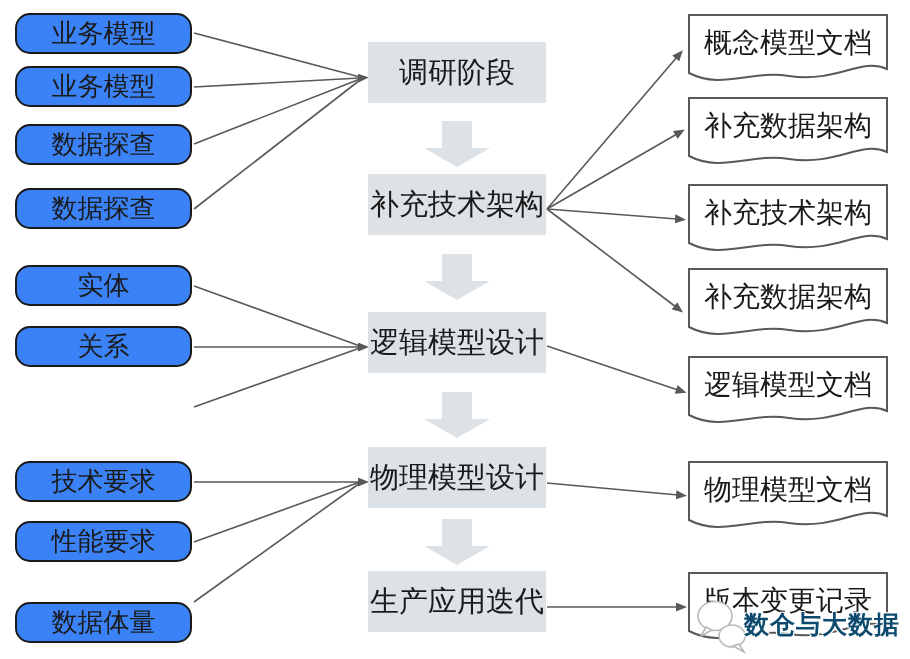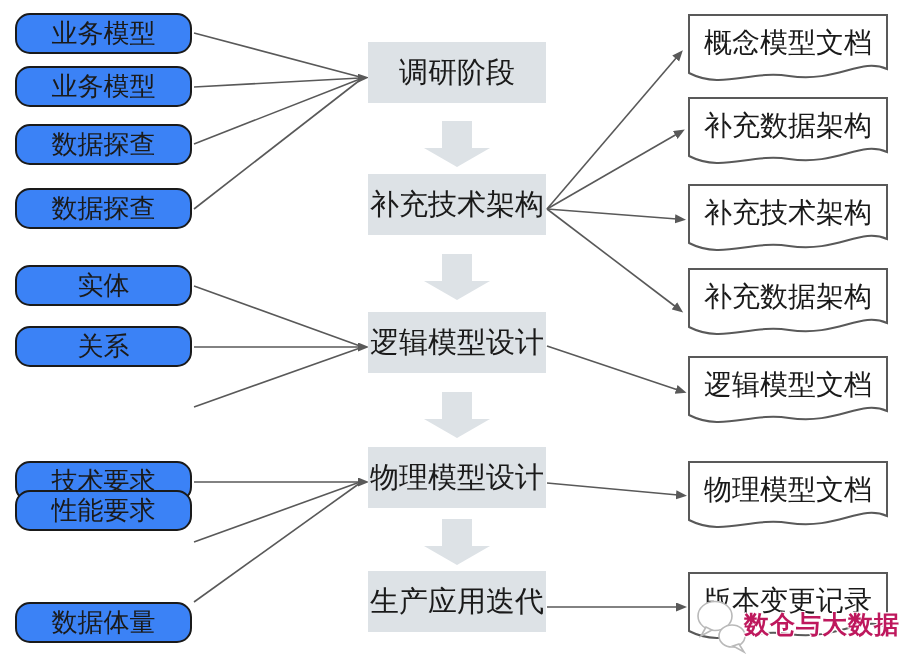--- a/index.html
+++ b/index.html
@@ -21,21 +21,21 @@
     font-size:29px;z-index:2;
   }
   .doc-label{
     left:688px;width:200px;height:52px;font-size:28px;z-index:2;
   }
   .watermark{
     position:absolute;left:694px;top:592px;width:212px;height:64px;
     display:flex;align-items:center;z-index:3;
   }
   .watermark-text{
-    font-size:25px;font-weight:bold;color:#be185d;letter-spacing:1px;
+    font-size:25px;font-weight:bold;color:#0c4a6e;letter-spacing:1px;
     text-shadow:-1px -1px 0 #ffffff,1px 1px 0 #ffffff,1px -1px 0 #ffffff,-1px 1px 0 #ffffff;
     margin-left:-6px;white-space:nowrap;
   }
   svg{display:block;}
 </style>
 </head>
 <body>
 
 <div class="canvas">
 
@@ -110,21 +110,21 @@
     </div>
   <div class="node input-box" style="top:265px">
       <span>实体</span>
     </div>
   <div class="node input-box" style="top:326px">
       <span>关系</span>
     </div>
   <div class="node input-box" style="top:461px">
       <span>技术要求</span>
     </div>
-  <div class="node input-box" style="top:490px">
+  <div class="node input-box" style="top:521px">
       <span>性能要求</span>
     </div>
   <div class="node input-box" style="top:602px">
       <span>数据体量</span>
     </div>
 
   <div class="node stage-box" style="top:42px">
       <span>调研阶段</span>
     </div>
   <div class="node stage-box" style="top:174px">

